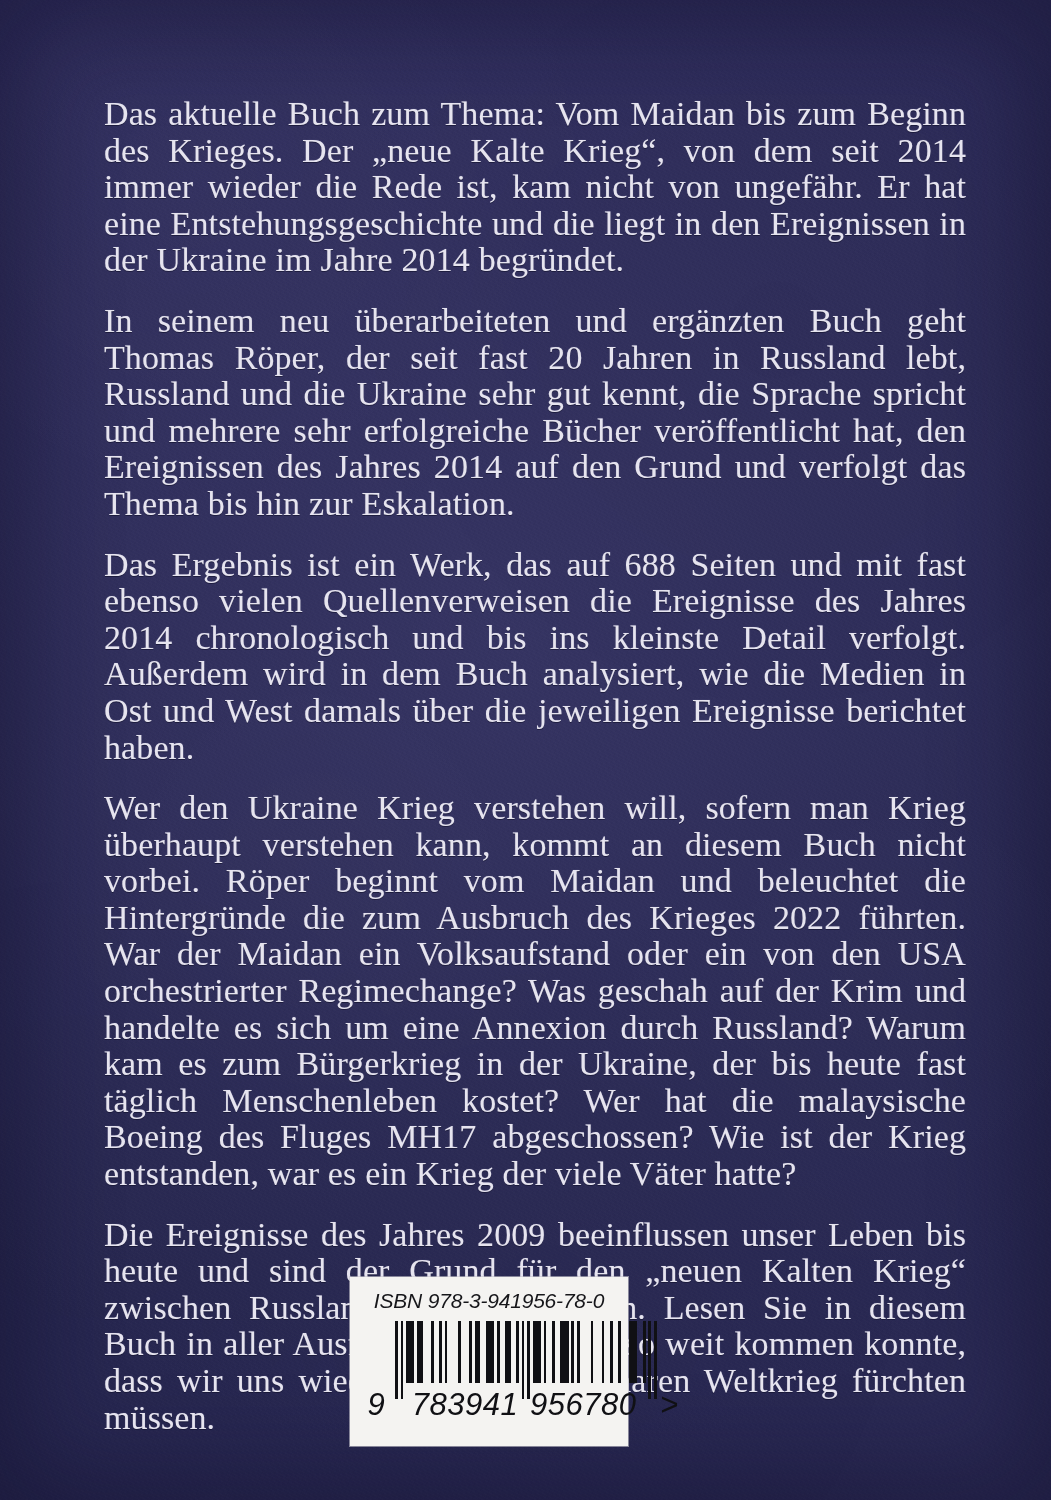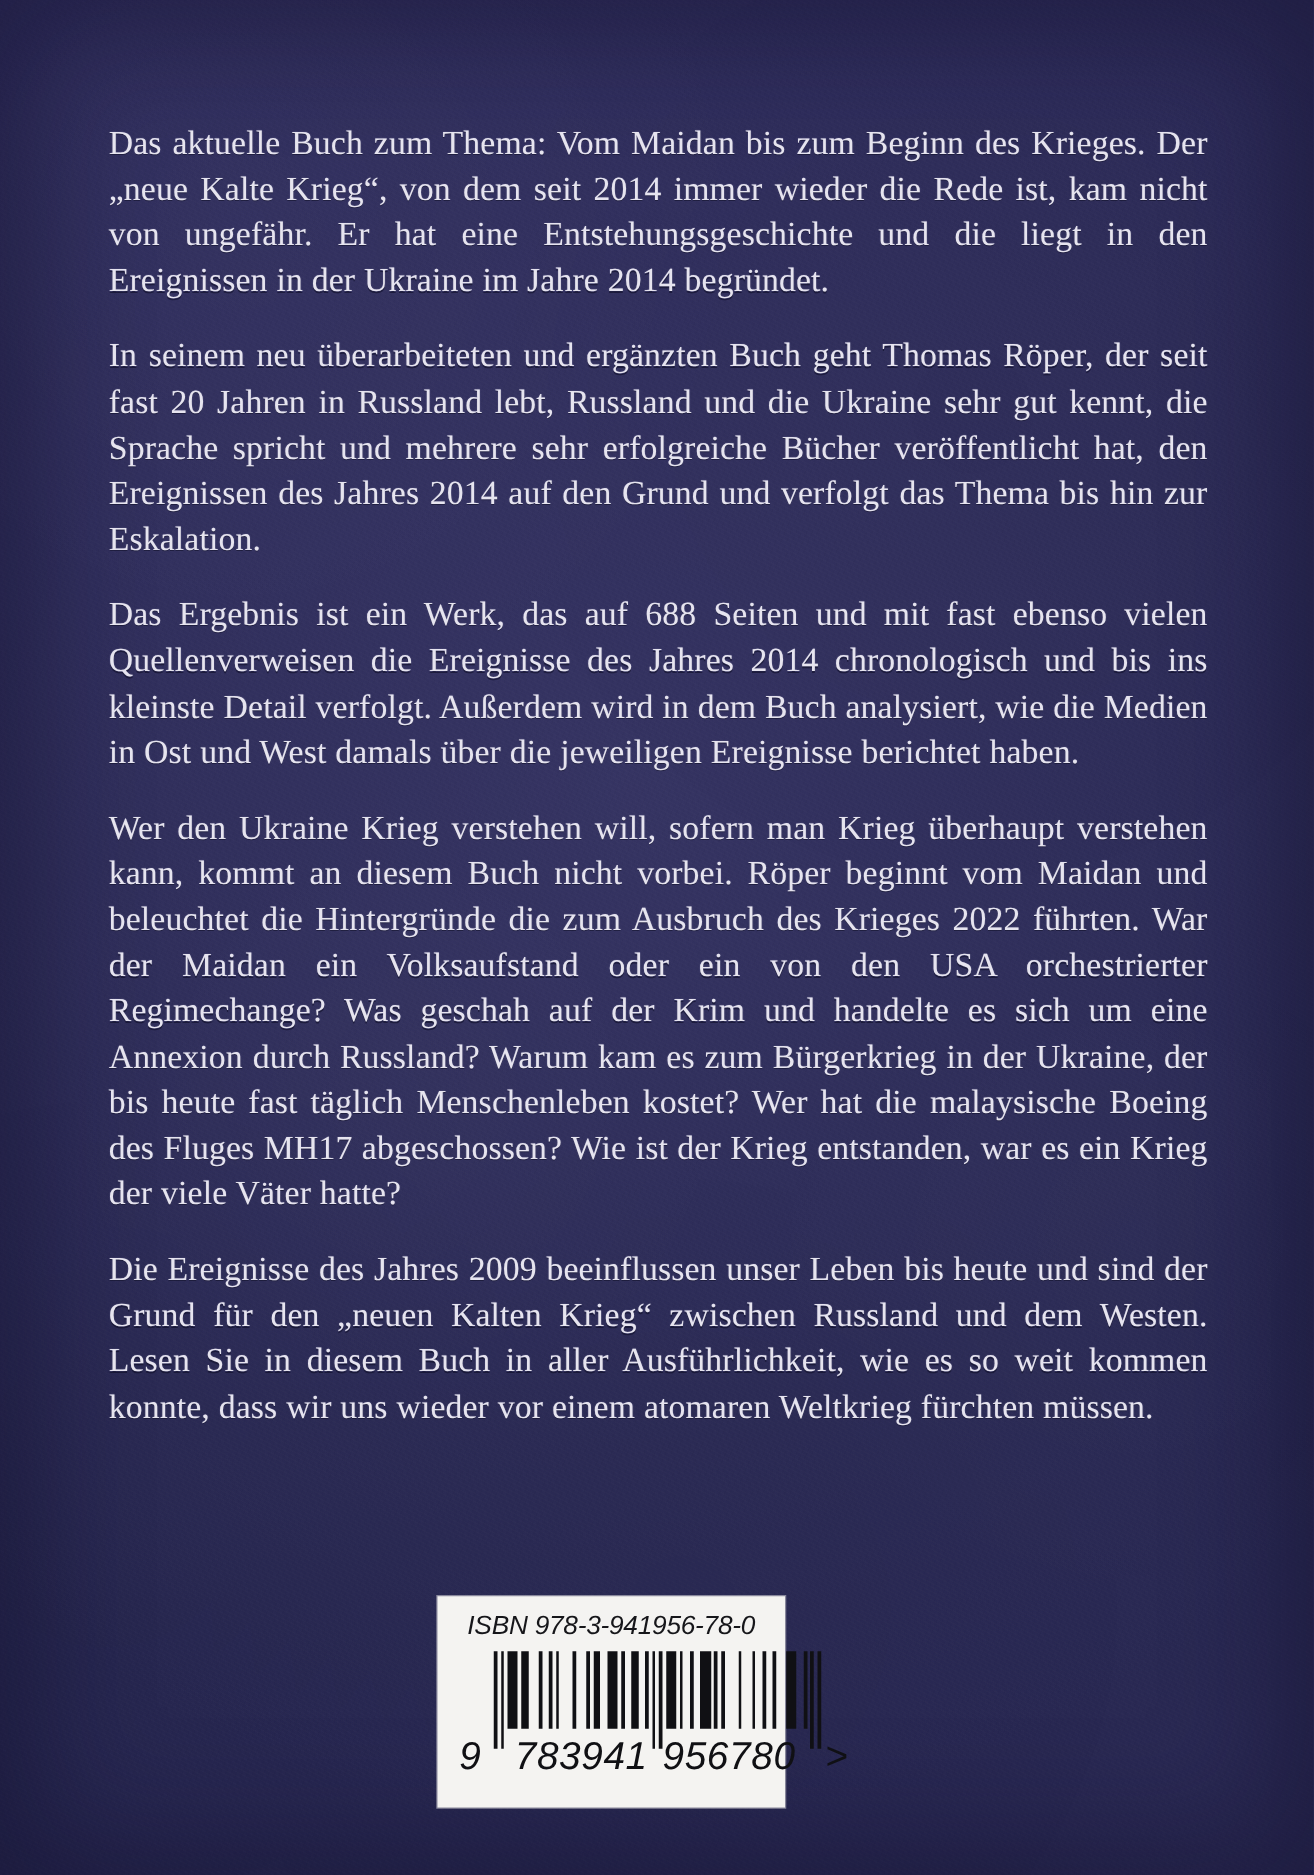--- a/index.html
+++ b/index.html
@@ -62,23 +62,23 @@
 
   
   .blurb {
     position: absolute;
     left: 87px;
     top: 96px;
     width: 879px;
     z-index: 3;
   }
   .para {
-    margin: 0 0 24px 0;
+    margin: 0 0 24px 17px;
     color: #e6e4ef;
-    font-size: 27px;
+    font-size: 34px;
     line-height: 36.6px;
     text-align: justify;
     text-align-last: left;
     letter-spacing: 0.1px;
     word-spacing: 0.2px;
     text-shadow:
       0 1px 0 rgba(10,10,32,0.55),
       0 0 1px rgba(190,185,225,0.5);
     -webkit-font-smoothing: antialiased;
   }

